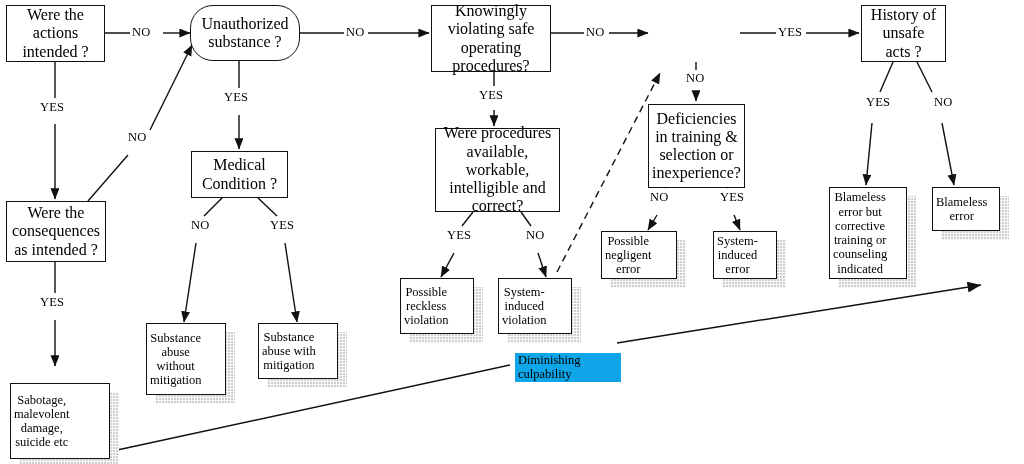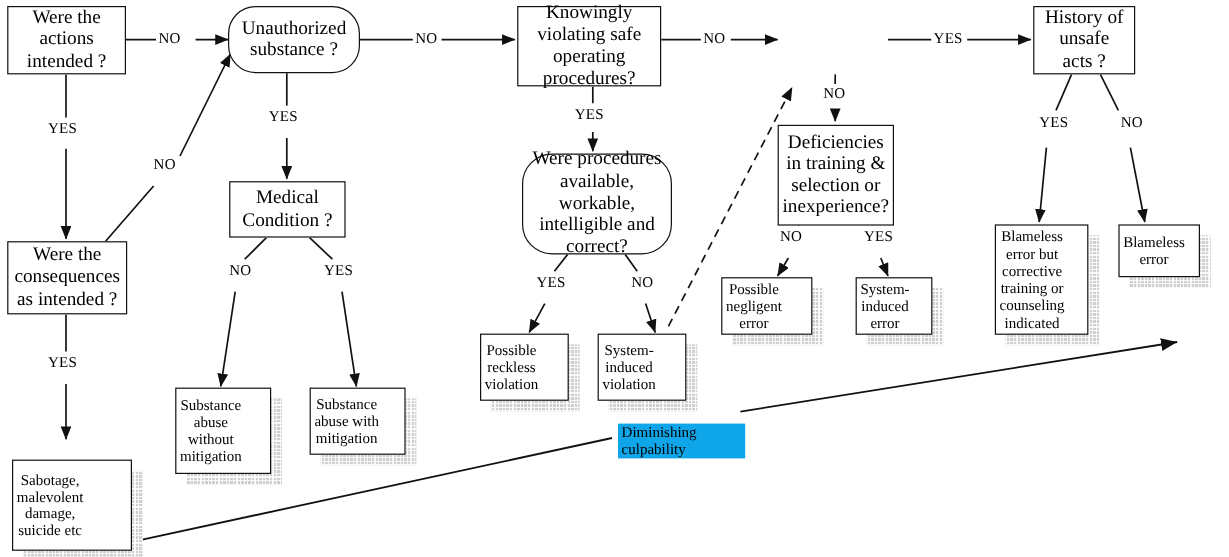--- a/index.html
+++ b/index.html
@@ -168,21 +168,21 @@
   </div>
 
   <div class="node" style="left:6px;top:201px;width:100px;height:61px;">
     <span>Were the<br>consequences<br>as intended ?</span>
   </div>
 
   <div class="node" style="left:191px;top:151px;width:97px;height:47px;">
     <span>Medical<br>Condition ?</span>
   </div>
 
-  <div class="node" style="left:435px;top:128px;width:125px;height:84px;border-radius:25px;">
+  <div class="node" style="left:435px;top:128px;width:125px;height:84px;">
     <span>Were procedures<br>available,<br>workable,<br>intelligible and<br>correct?</span>
   </div>
 
   <div class="node" style="left:648px;top:104px;width:97px;height:84px;">
     <span>Deficiencies<br>in training &amp;<br>selection or<br>inexperience?</span>
   </div>
 
   <div class="term" style="left:10px;top:383px;width:100px;height:76px;">
     <div class="shadow"></div>
     <div class="face">

